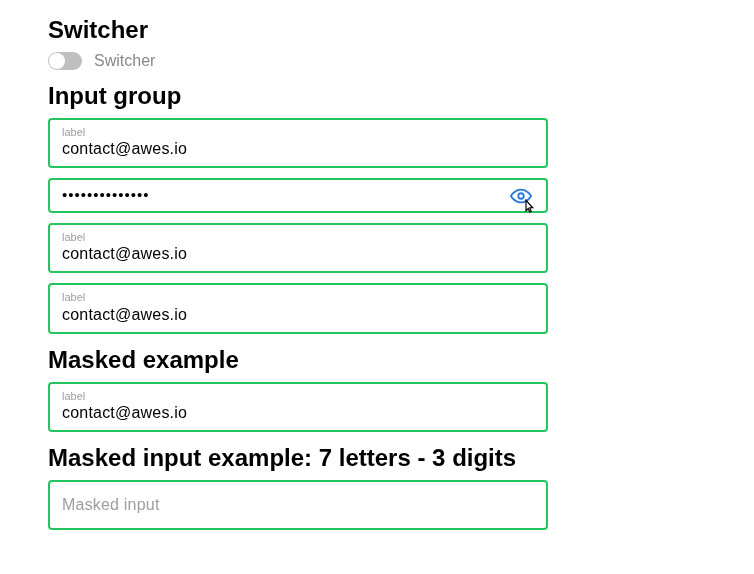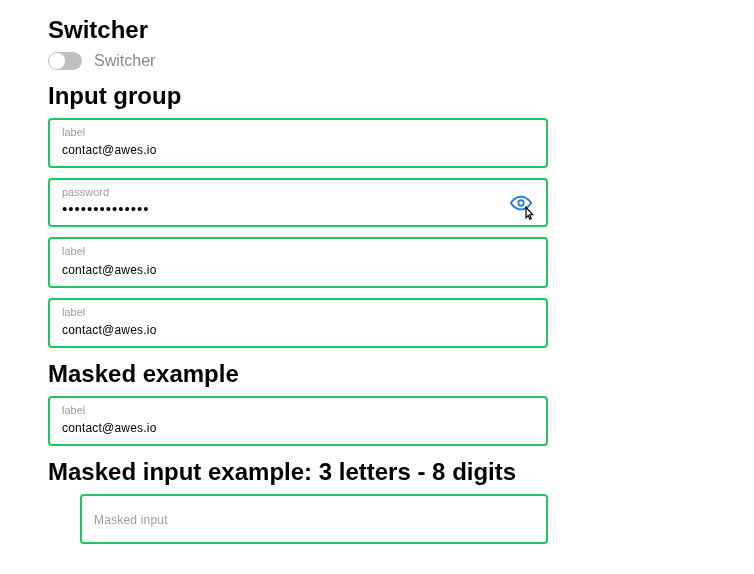--- a/index.html
+++ b/index.html
@@ -55,33 +55,32 @@
     position: relative;
     background: #fff;
   }
   .field-label {
     font-size: 11px;
     color: #9e9e9e;
     line-height: 1.2;
     margin-bottom: 1px;
   }
   .field-value {
-    font-size: 12px;
+    font-size: 16px;
     color: #000;
     border: none;
     outline: none;
     width: 100%;
     background: transparent;
     font-family: inherit;
     letter-spacing: 0.2px;
   }
   .field-value::placeholder { color: #9e9e9e; }
   .field.masked {
     padding: 14px 12px;
-    margin-left: 32px;
   }
   .field.masked .field-value {
     color: #9e9e9e;
   }
   .eye-icon {
     position: absolute;
     right: 14px;
     top: 50%;
     transform: translateY(-50%);
     width: 22px;
@@ -114,21 +113,20 @@
 
 <h2 class="section-title mt">Input group</h2>
 <div class="field-group">
 
   <div class="field">
     <div class="field-label">label</div>
     <input class="field-value" value="contact@awes.io" style="">
   </div>
 
   <div class="field">
-    <div class="field-label">password</div>
     <div class="field-value dots">••••••••••••••</div>
     <span class="eye-icon">
       <svg viewBox="0 0 24 24" fill="none" stroke="currentColor" stroke-width="2">
         <path d="M1 12s4-7 11-7 11 7 11 7-4 7-11 7S1 12 1 12z"></path>
         <circle cx="12" cy="12" r="3"></circle>
       </svg>
     </span>
     <span class="cursor-icon">
       <svg viewBox="0 0 24 24" fill="#fff" stroke="#000" stroke-width="1.6">
         <path d="M8 3 L8 17 L11 14 L13 19 L15 18 L13 13 L17 13 Z"></path>
@@ -149,18 +147,18 @@
 </div>
 
 <h2 class="section-title mt">Masked example</h2>
 <div class="field-group">
   <div class="field">
     <div class="field-label">label</div>
     <input class="field-value" value="contact@awes.io" style="">
   </div>
 </div>
 
-<h2 class="section-title mt">Masked input example: 3 letters - 8 digits</h2>
+<h2 class="section-title mt">Masked input example: 7 letters - 3 digits</h2>
 <div class="field-group">
   <div class="field masked">
     <input class="field-value" placeholder="Masked input" style="">
   </div>
 </div>
 
 </body></html>

